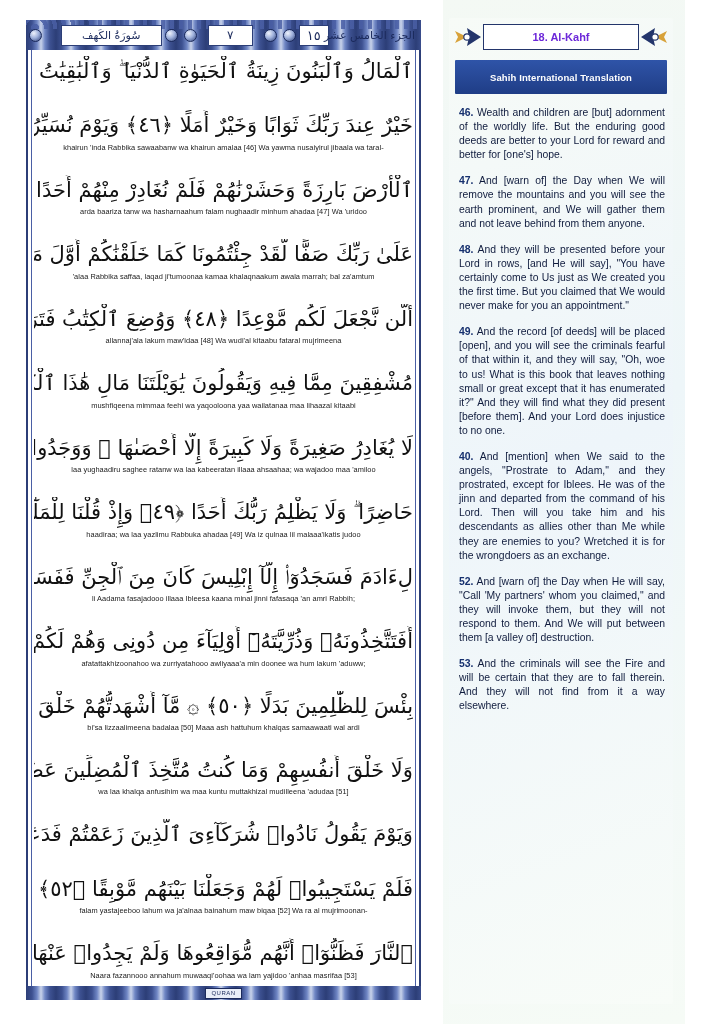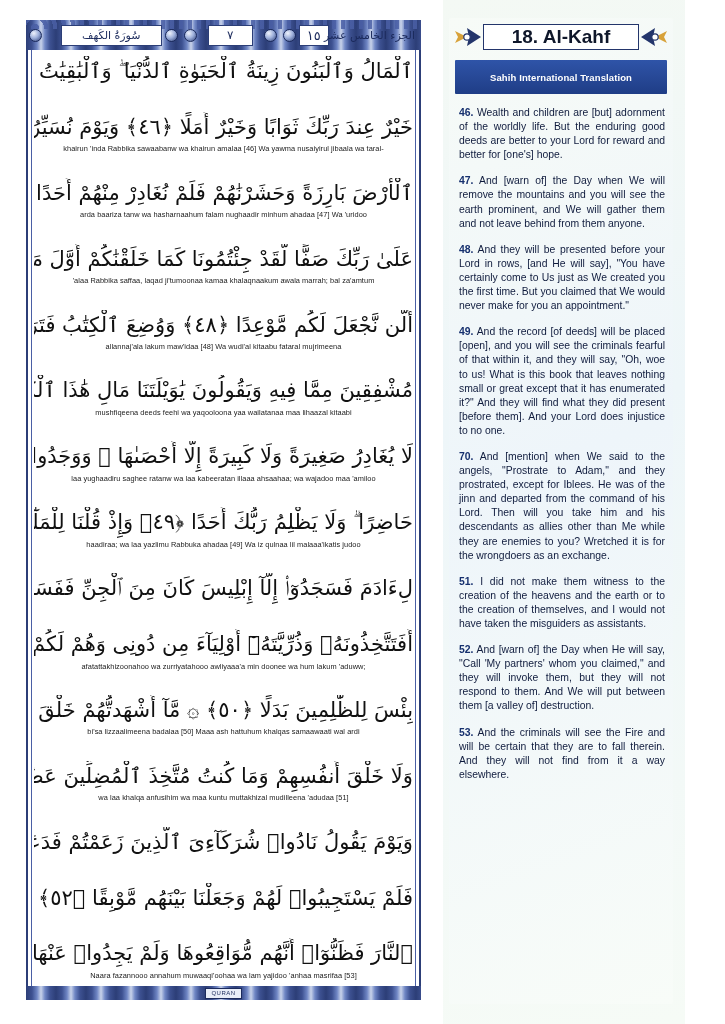--- a/index.html
+++ b/index.html
@@ -218,23 +218,23 @@
     flex: 1;
     height: 26px;
     border: 1.5px solid #23356b;
     background: #ffffff;
     display: flex;
     align-items: center;
     justify-content: center;
     box-shadow: inset 0 0 0 2px #ffffff;
   }
   .surah-plate span {
-    font-size: 19px;
+    font-size: 11px;
     font-weight: bold;
-    color: #0f172a;
+    color: #6d28d9;
     font-family: "Liberation Sans", sans-serif;
   }
 
   .trans-banner {
     position: relative;
     z-index: 3;
     margin: 0 4px 9px 4px;
     height: 34px;
     background: linear-gradient(180deg, #2f54a8 0%, #1f3d86 100%);
     display: flex;
@@ -324,35 +324,36 @@
         <div class="translit-line">'alaa Rabbika saffaa, laqad ji'tumoonaa kamaa khalaqnaakum awala marrah; bal za'amtum</div>
       </div>
 
       <div class="verse-row">
         <div class="ayah-line">أَلَّن نَّجْعَلَ لَكُم مَّوْعِدًا ﴿٤٨﴾ وَوُضِعَ ٱلْكِتَٰبُ فَتَرَى ٱلْمُجْرِمِينَ</div>
         <div class="translit-line">allannaj'ala lakum maw'idaa  [48]  Wa wudi'al kitaabu fataral mujrimeena</div>
       </div>
 
       <div class="verse-row">
         <div class="ayah-line">مُشْفِقِينَ مِمَّا فِيهِ وَيَقُولُونَ يَٰوَيْلَتَنَا مَالِ هَٰذَا ٱلْكِتَٰبِ</div>
-        <div class="translit-line">mushfiqeena deeds feehi wa yaqooloona yaa wailatanaa maa lihaazal kitaabi</div>
+        <div class="translit-line">mushfiqeena mimmaa feehi wa yaqooloona yaa wailatanaa maa lihaazal kitaabi</div>
       </div>
 
       <div class="verse-row">
         <div class="ayah-line">لَا يُغَادِرُ صَغِيرَةً وَلَا كَبِيرَةً إِلَّا أَحْصَىٰهَا ۚ وَوَجَدُوا۟ مَا عَمِلُوا۟</div>
         <div class="translit-line">laa yughaadiru saghee ratanw wa laa kabeeratan illaaa ahsaahaa; wa wajadoo maa 'amiloo</div>
       </div>
 
       <div class="verse-row">
         <div class="ayah-line">حَاضِرًا ۗ وَلَا يَظْلِمُ رَبُّكَ أَحَدًا ﴿٤٩﴾ وَإِذْ قُلْنَا لِلْمَلَٰٓئِكَةِ ٱسْجُدُوا۟</div>
         <div class="translit-line">haadiraa; wa laa yazlimu Rabbuka ahadaa  [49]  Wa iz qulnaa lil malaaa'ikatis judoo</div>
       </div>
 
       <div class="verse-row">
         <div class="ayah-line">لِءَادَمَ فَسَجَدُوٓا۟ إِلَّآ إِبْلِيسَ كَانَ مِنَ ٱلْجِنِّ فَفَسَقَ عَنْ أَمْرِ رَبِّهِۦٓ ۗ</div>
+        <div class="translit-line">li Aadama fasajadooo illaaa Ibleesa kaana minal jinni fafasaqa 'an amri Rabbih;</div>
       </div>
 
       <div class="verse-row">
         <div class="ayah-line">أَفَتَتَّخِذُونَهُۥ وَذُرِّيَّتَهُۥٓ أَوْلِيَآءَ مِن دُونِى وَهُمْ لَكُمْ عَدُوٌّۢ</div>
         <div class="translit-line">afatattakhizoonahoo wa zurriyatahooo awliyaaa'a min doonee wa hum lakum 'aduww;</div>
       </div>
 
       <div class="verse-row">
         <div class="ayah-line">بِئْسَ لِلظَّٰلِمِينَ بَدَلًا ﴿٥٠﴾ ۞ مَّآ أَشْهَدتُّهُمْ خَلْقَ ٱلسَّمَٰوَٰتِ وَٱلْأَرْضِ</div>
         <div class="translit-line">bi'sa lizzaalimeena badalaa  [50]  Maaa ash hattuhum khalqas samaawaati wal ardi</div>
@@ -362,20 +363,21 @@
         <div class="ayah-line">وَلَا خَلْقَ أَنفُسِهِمْ وَمَا كُنتُ مُتَّخِذَ ٱلْمُضِلِّينَ عَضُدًا ﴿٥١﴾</div>
         <div class="translit-line">wa laa khalqa anfusihim wa maa kuntu muttakhizal mudilleena 'adudaa  [51]</div>
       </div>
 
       <div class="verse-row">
         <div class="ayah-line">وَيَوْمَ يَقُولُ نَادُوا۟ شُرَكَآءِىَ ٱلَّذِينَ زَعَمْتُمْ فَدَعَوْهُمْ</div>
       </div>
 
       <div class="verse-row">
         <div class="ayah-line">فَلَمْ يَسْتَجِيبُوا۟ لَهُمْ وَجَعَلْنَا بَيْنَهُم مَّوْبِقًا ﴿٥٢﴾ وَرَءَا ٱلْمُجْرِمُونَ</div>
+        <div class="translit-line">falam yastajeeboo lahum wa ja'alnaa bainahum maw biqaa  [52]  Wa ra al mujrimoonan-</div>
       </div>
 
       <div class="verse-row">
         <div class="ayah-line">ٱلنَّارَ فَظَنُّوٓا۟ أَنَّهُم مُّوَاقِعُوهَا وَلَمْ يَجِدُوا۟ عَنْهَا مَصْرِفًا ﴿٥٣﴾</div>
         <div class="translit-line">Naara fazannooo annahum muwaaqi'oohaa wa lam yajidoo 'anhaa masrifaa  [53]</div>
       </div>
 
     </div>
 
     <div class="bottom-band">
@@ -423,26 +425,22 @@
       </p>
       <p class="tverse">
         <span class="num">48.</span>
         <span>And they will be presented before your Lord in rows, [and He will say], "You have certainly come to Us just as We created you the first time. But you claimed that We would never make for you an appointment."</span>
       </p>
       <p class="tverse">
         <span class="num">49.</span>
         <span>And the record [of deeds] will be placed [open], and you will see the criminals fearful of that within it, and they will say, "Oh, woe to us! What is this book that leaves nothing small or great except that it has enumerated it?" And they will find what they did present [before them]. And your Lord does injustice to no one.</span>
       </p>
       <p class="tverse">
-        <span class="num">70.</span>
+        <span class="num">40.</span>
         <span>And [mention] when We said to the angels, "Prostrate to Adam," and they prostrated, except for Iblees. He was of the jinn and departed from the command of his Lord. Then will you take him and his descendants as allies other than Me while they are enemies to you? Wretched it is for the wrongdoers as an exchange.</span>
-      </p>
-      <p class="tverse">
-        <span class="num">51.</span>
-        <span>I did not make them witness to the creation of the heavens and the earth or to the creation of themselves, and I would not have taken the misguiders as assistants.</span>
       </p>
       <p class="tverse">
         <span class="num">52.</span>
         <span>And [warn of] the Day when He will say, "Call 'My partners' whom you claimed," and they will invoke them, but they will not respond to them. And We will put between them [a valley of] destruction.</span>
       </p>
       <p class="tverse">
         <span class="num">53.</span>
         <span>And the criminals will see the Fire and will be certain that they are to fall therein. And they will not find from it a way elsewhere.</span>
       </p>
     </div>

